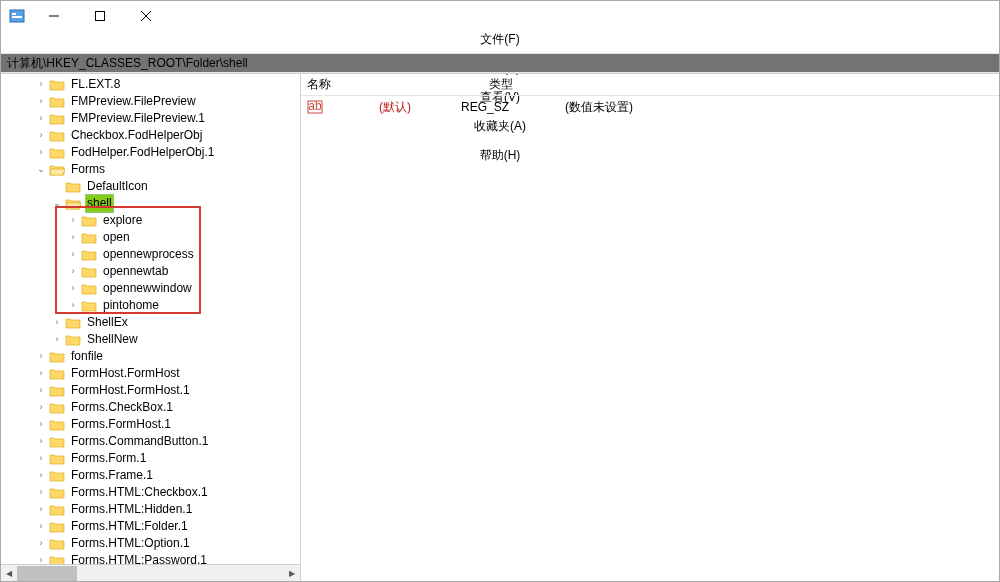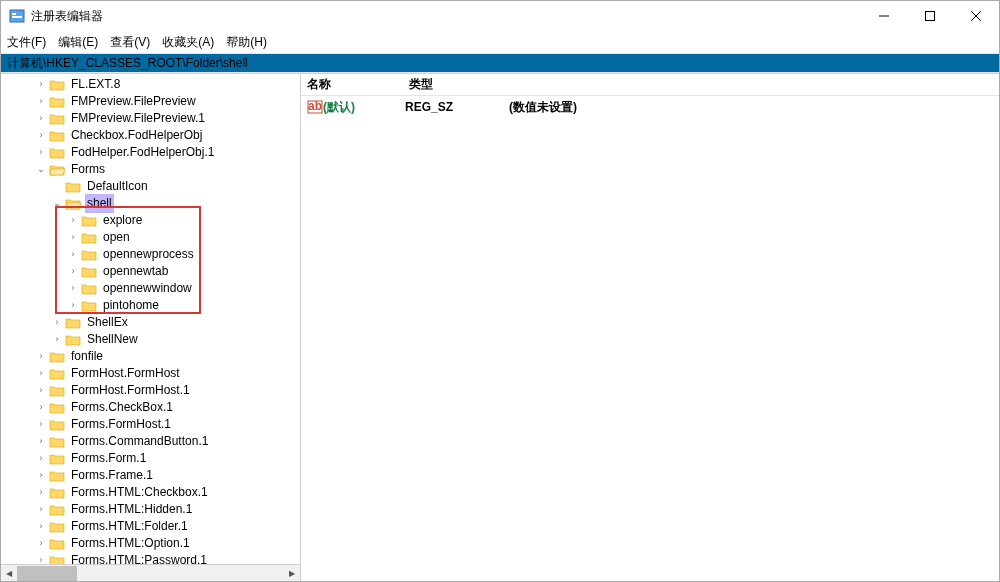--- a/index.html
+++ b/index.html
@@ -3,63 +3,62 @@
   <meta charset="utf-8">
   <style>
     * { margin: 0; padding: 0; box-sizing: border-box; font-family: "Microsoft YaHei", sans-serif; font-size: 12px; }
     body { width: 1000px; height: 582px; overflow: hidden; background: #fff; display: flex; flex-direction: column; border: 1px solid #aaa; }
     .titlebar { height: 30px; display: flex; align-items: center; padding: 0 8px; }
     .title-icon { width: 16px; height: 16px; margin-right: 6px; display: inline-flex; }
     .title-text { flex: 1; }
     .win-controls { display: flex; gap: 0; margin-right: -8px; }
     .win-btn { width: 46px; height: 30px; display: flex; align-items: center; justify-content: center; cursor: default; }
     .win-btn svg { width: 10px; height: 10px; }
-    .menubar { height: 22px; display: flex; align-items: center; padding: 0 6px; gap: 12px; }
+    .menubar { height: 22px; display: flex; align-items: center; padding: 0 6px; gap: 12px; flex-direction: column; }
     .menu-item { cursor: default; }
-    .pathbar { height: 20px; padding: 0 6px; border-top: 1px solid #e5e5e5; border-bottom: 1px solid #e5e5e5; display: flex; align-items: center; background: #0369a1; }
+    .pathbar { height: 20px; padding: 0 6px; border-top: 1px solid #e5e5e5; border-bottom: 1px solid #e5e5e5; display: flex; align-items: center; background: #737373; }
     .content { flex: 1; display: flex; overflow: hidden; border-top: 1px solid #d0d0d0; }
     .tree-panel { width: 300px; overflow: auto; border-right: 1px solid #d0d0d0; padding: 2px 0; position: relative; }
     .tree { position: relative; }
     .tree-node { white-space: nowrap; position: relative; }
     .node-row { display: flex; align-items: center; height: 17px; line-height: 17px; position: relative; }
     .toggle { width: 12px; height: 12px; display: inline-flex; align-items: center; justify-content: center; margin-right: 2px; font-size: 9px; color: #6a6a6a; cursor: default; flex-shrink: 0; }
     .folder-icon { width: 16px; height: 14px; margin-right: 4px; flex-shrink: 0; }
     .node-label { cursor: default; padding: 0 2px; }
-    .selected .node-label { background: #c4b5fd; border: 1px dotted #99c2e8; padding: 0 1px; }
+    .selected .node-label { background: #84cc16; border: 1px dotted #99c2e8; padding: 0 1px; }
     .redbox { position: absolute; border: 2px solid #d43a2f; pointer-events: none; }
-    .values-panel { flex: 1; display: flex; flex-direction: column; overflow: hidden; font-weight: bold; }
+    .values-panel { flex: 1; display: flex; flex-direction: column; overflow: hidden; }
     .values-header { display: flex; height: 22px; border-bottom: 1px solid #e5e5e5; align-items: center; padding-left: 6px; }
     .col { cursor: default; }
     .col.name { width: 102px; }
-    .col.type { width: 104px; }
+    .col.type { width: 104px; text-align: right; }
     .col.data { flex: 1; }
     .values-body { flex: 1; overflow: auto; padding: 2px 6px; }
     .value-row { display: flex; align-items: center; height: 18px; }
-    .value-icon { width: 16px; height: 16px; margin-right: 0; flex-shrink: 0; }
-    .val-name { width: 82px; color: #15803d; }
+    .value-icon { width: 16px; height: 16px; margin-right: 12px; flex-shrink: 0; }
+    .val-name { width: 82px; color: #b91c1c; margin-left: 44px; }
     .val-type { width: 104px; }
     .val-data { flex: 1; }
     .scrollbar-h { height: 17px; background: #f0f0f0; border-top: 1px solid #d0d0d0; position: relative; }
     .sb-thumb { position: absolute; left: 16px; top: 1px; width: 60px; height: 15px; background: #c0c0c0; }
     .sb-arrow { position: absolute; width: 16px; height: 17px; top: 0; display: flex; align-items: center; justify-content: center; font-size: 8px; color: #555; }
     .sb-arrow.l { left: 0; }
     .sb-arrow.r { right: 0; }
   </style>
 </head>
 <body>
 
 <div class="titlebar">
   <span class="title-icon">
     <svg viewBox="0 0 16 16">
         <rect x="1" y="2" width="14" height="12" fill="#5aa3e8" stroke="#2a6db3"></rect>
         <rect x="3" y="5" width="4" height="2" fill="#fff"></rect>
         <rect x="3" y="8" width="10" height="2" fill="#fff"></rect>
       </svg>
   </span>
-  <span class="title-text">注册表编辑器</span>
   <div class="win-controls">
     <div class="win-btn">
         <svg viewBox="0 0 10 10">
           <line x1="0" y1="5" x2="10" y2="5" stroke="#000"></line>
         </svg>
       </div>
     <div class="win-btn">
         <svg viewBox="0 0 10 10">
           <rect x="0.5" y="0.5" width="9" height="9" fill="none" stroke="#000"></rect>
         </svg>

